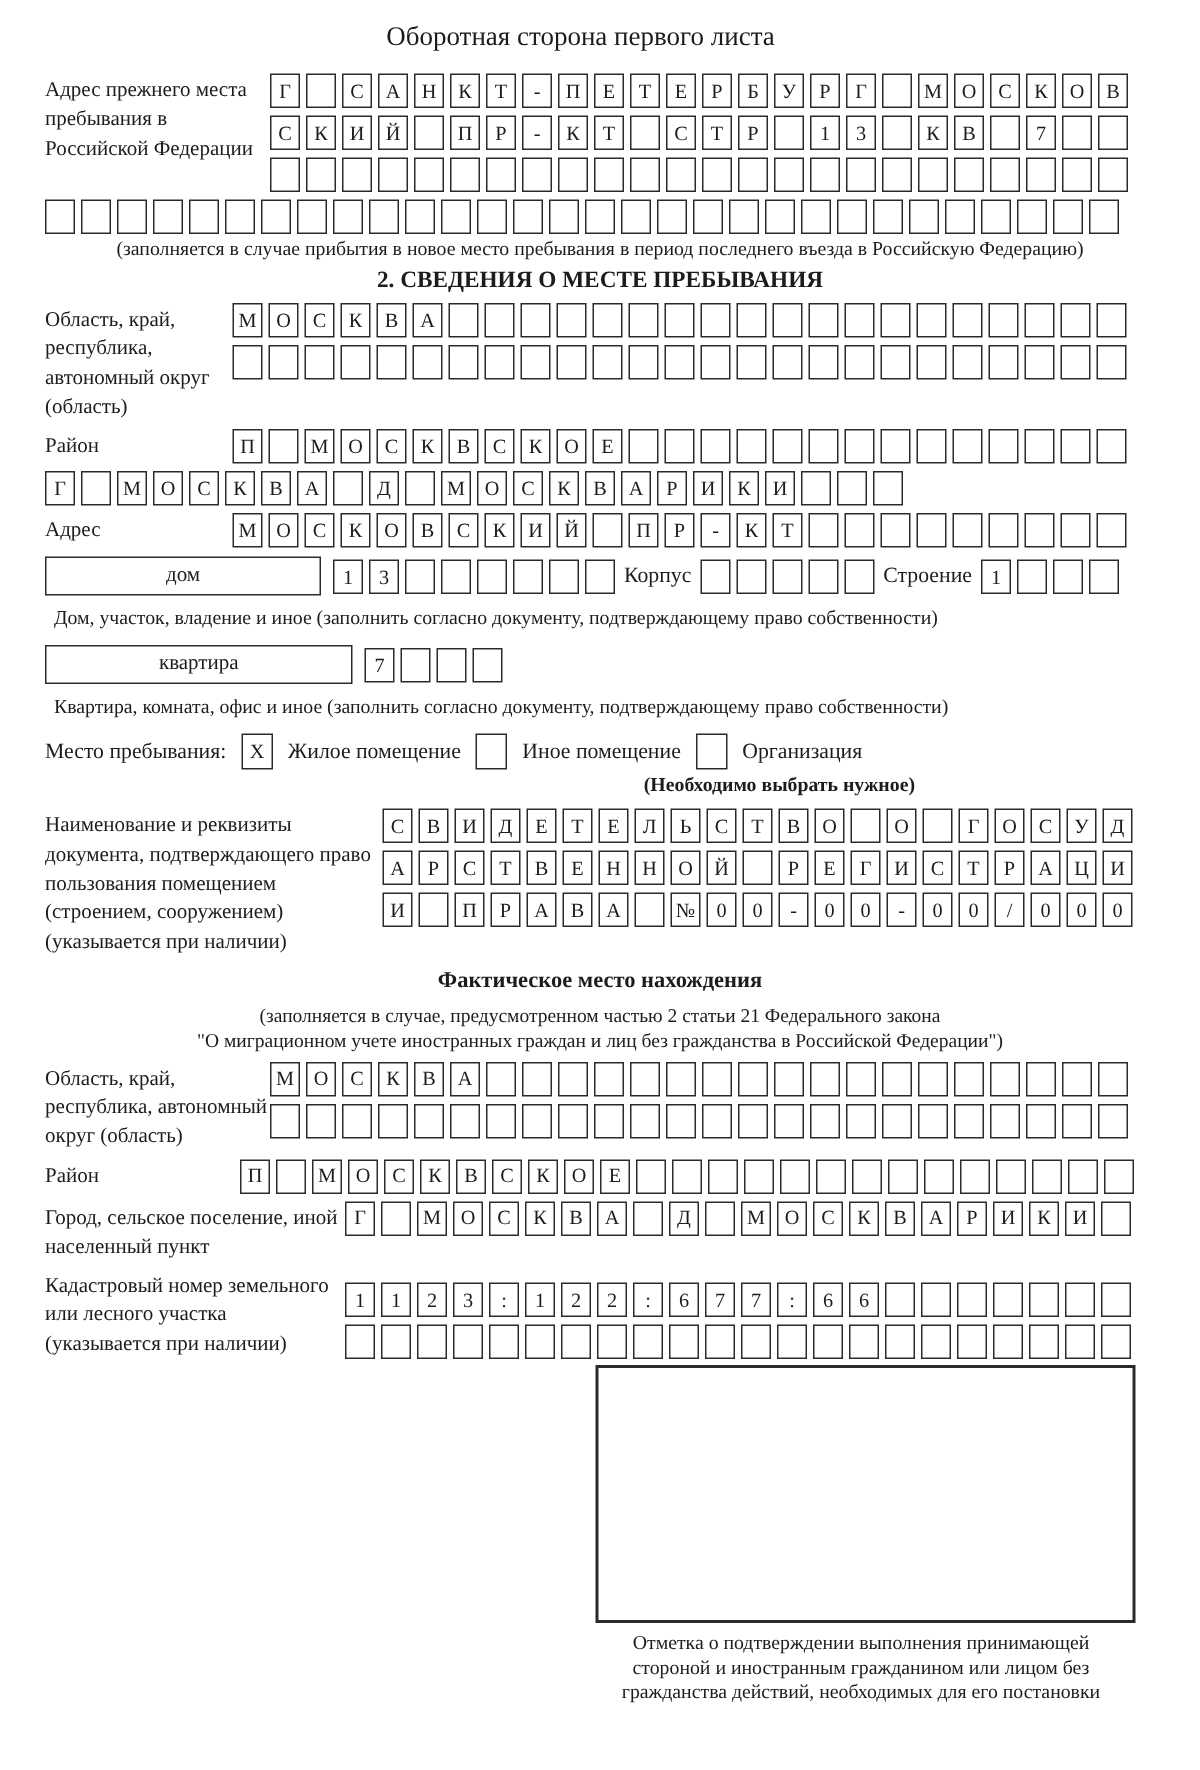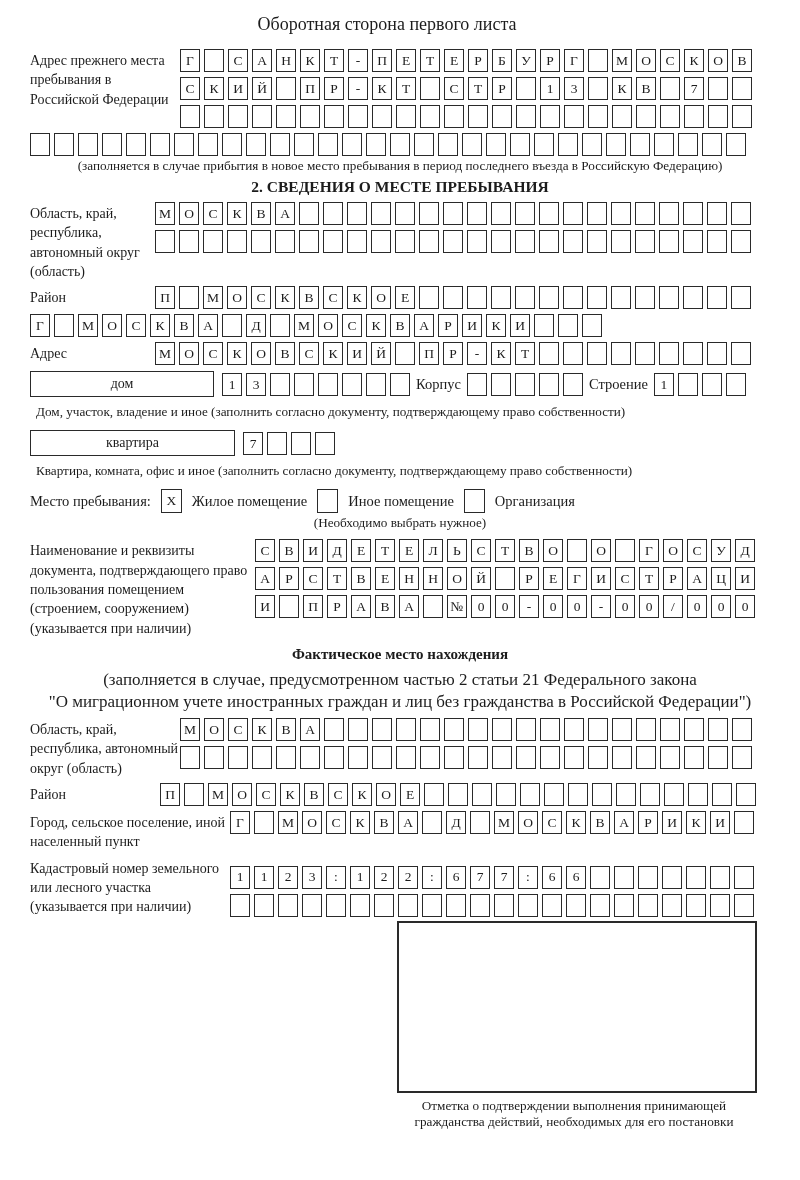--- a/index.html
+++ b/index.html
@@ -37,23 +37,23 @@
     font-size:14px;margin-right:8px;
   }
   .labelbox.dom{width:184px;} .labelbox.kvartira{width:205px;}
   .inline-lbl{font-size:14.5px;margin:0 6px;}
   .mesto-row{display:flex;align-items:center;gap:10px;font-size:14.5px;margin:4px 0 2px 0;}
   .cbox{
     flex:0 0 auto;box-sizing:border-box;width:21px;height:24px;
     border:1.6px solid var(--line,#2a2a2a);
     display:flex;align-items:center;justify-content:center;font-size:13.5px;
   }
-  .note-center{font-size:13.2px;text-align:center;width:420px;margin:2px 0 8px 160px;}
+  .note-center{font-size:13.2px;text-align:right;width:420px;margin:2px 0 8px 160px;font-weight:bold;}
   .fact-title{font-weight:bold;font-size:15px;text-align:center;margin:8px 0 6px 0;}
-  .fact-cap{font-size:17px;text-align:center;line-height:1.3;}
+  .fact-cap{font-size:13px;text-align:center;line-height:1.3;}
   .stamp-wrap{margin-left:367px;margin-top:4px;}
   .stamp-box{
     box-sizing:border-box;width:360px;height:172px;
     border:2px solid var(--line,#2a2a2a);background:#fff;
   }
   .stamp-cap{width:372px;margin-left:358px;text-align:center;font-size:13.2px;line-height:1.25;margin-top:5px;} .gap4{height:4px;}
 </style>
 </head>
 <body>
 
@@ -632,16 +632,17 @@
           <span class="cell"></span>
         </div>
     </div>
   </div>
 
   <div class="stamp-wrap">
     <div class="stamp-box"></div>
   </div>
   <div class="stamp-cap">
     <div>Отметка о подтверждении выполнения принимающей</div>
+    <div>стороной и иностранным гражданином или лицом без</div>
     <div>гражданства действий, необходимых для его постановки</div>
   </div>
 
 </div>
 
 </body></html>

